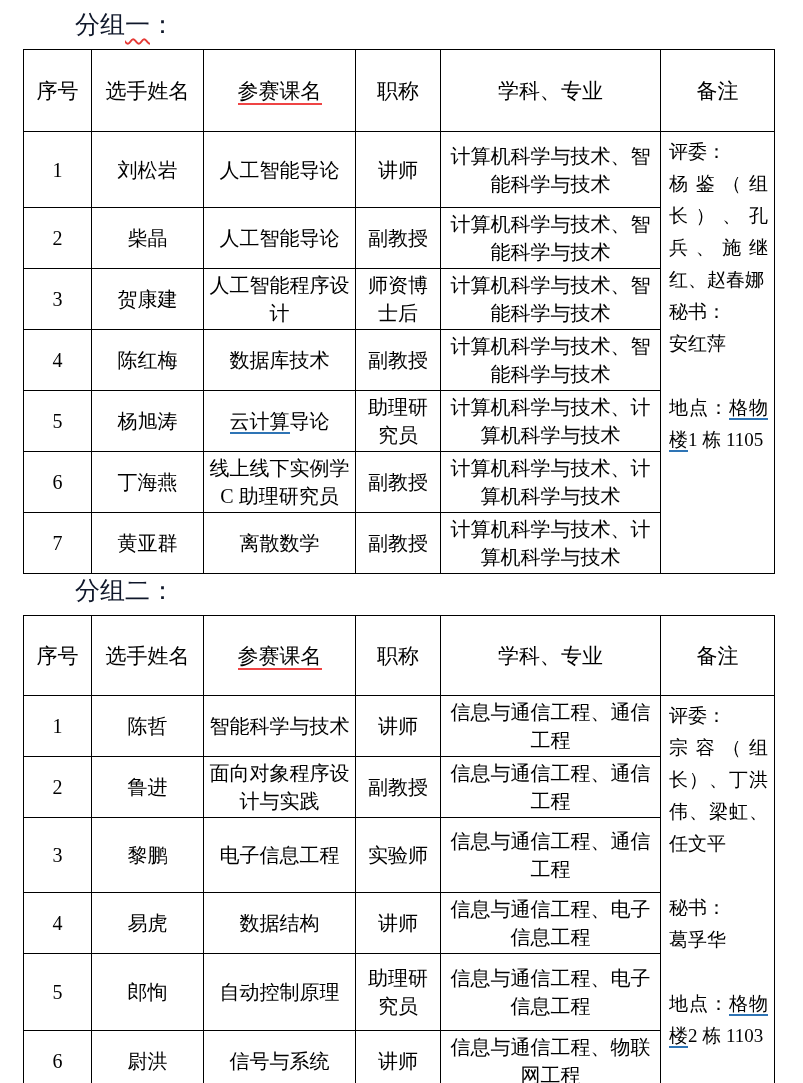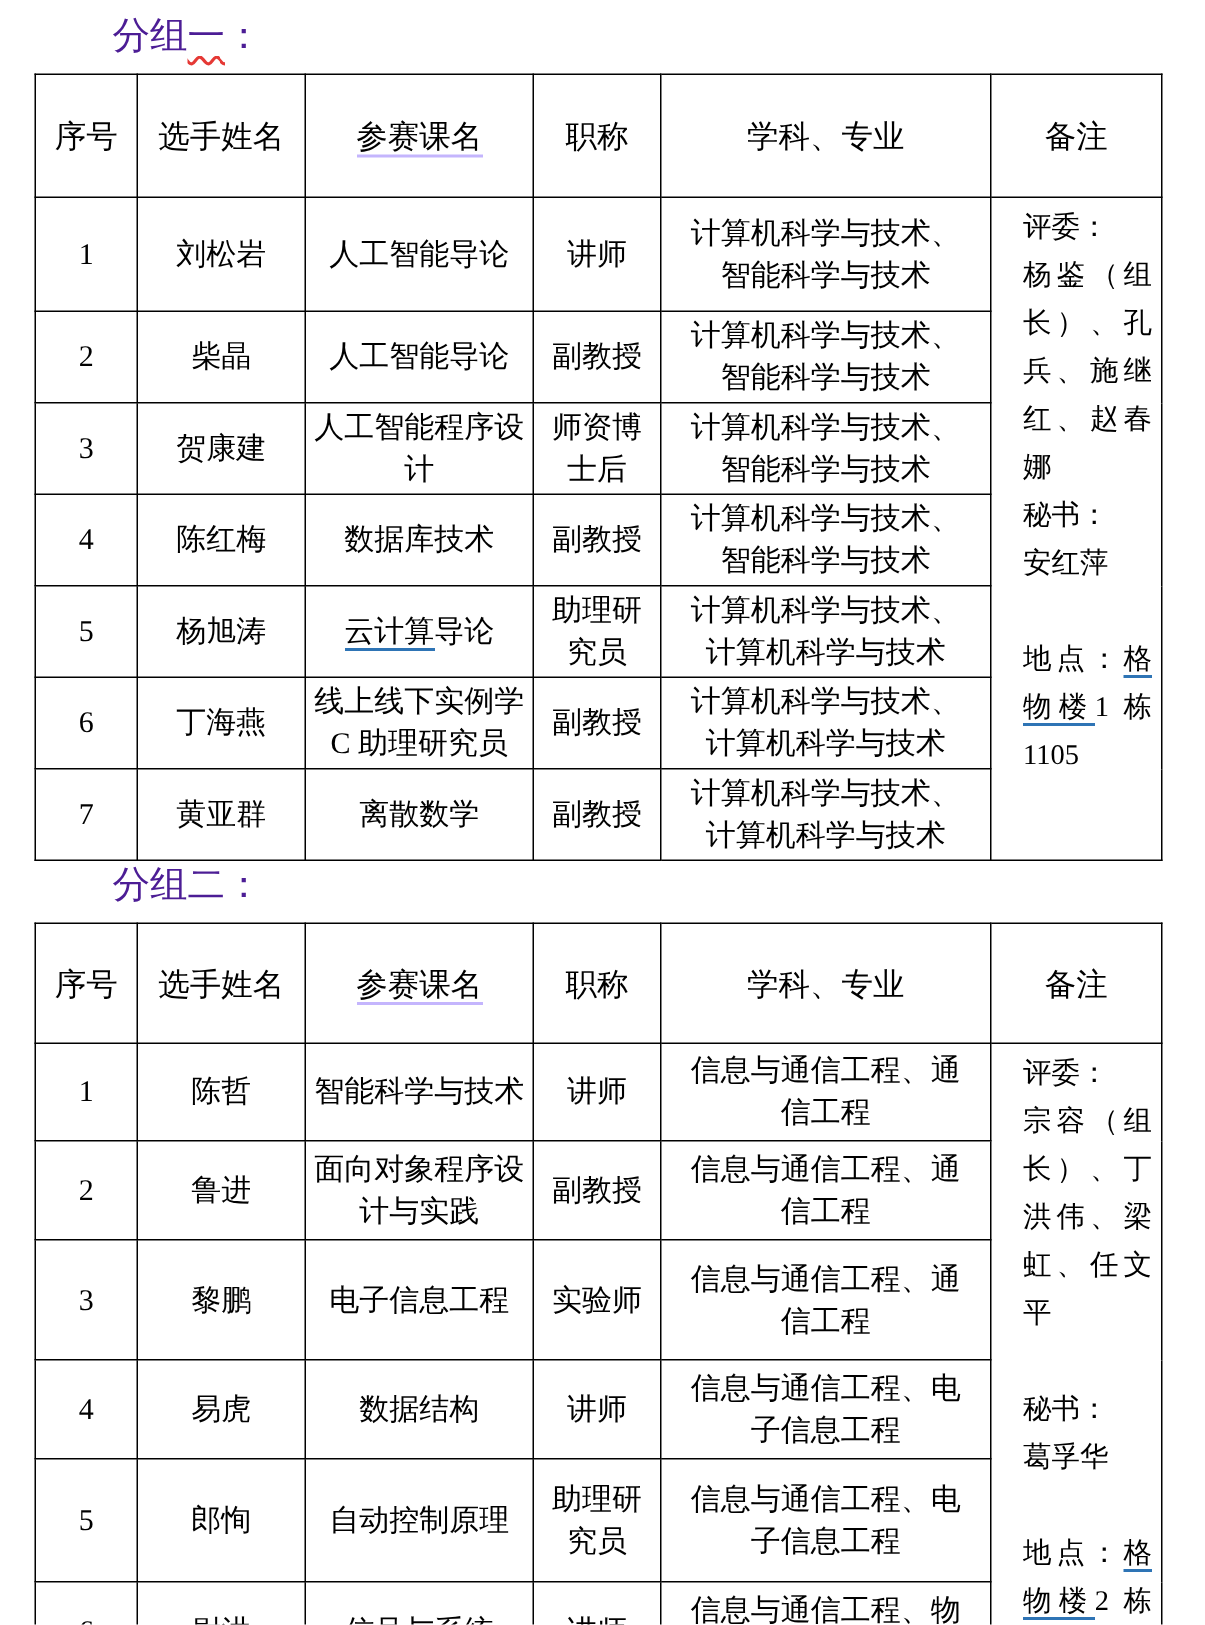--- a/index.html
+++ b/index.html
@@ -3,35 +3,35 @@
 <meta charset="utf-8">
 <style>
   html,body{margin:0;padding:0;background:#fff;}
   body{
     width:803px;height:1083px;
     font-family:"Liberation Serif","DejaVu Serif",serif;
     color:#000;box-sizing:border-box;
     padding:8px 29px 0 23px;
   }
   .group-heading{
-    font-size:25px;font-weight:normal;color:#4c1d95;
+    font-size:25px;font-weight:normal;color:#0f172a;
     margin:2px 0 9px 52px;line-height:30px;
   }
   .group-heading-2{}
   .spell-wave{
     text-decoration:underline wavy #e53935 2px;
     text-underline-offset:5px;
     text-decoration-skip-ink:none;
   }
   table{border-collapse:collapse;table-layout:fixed;width:751px;}
   .group-table-2{margin-top:0;}
   th,td{border:1px solid #000;text-align:center;vertical-align:middle;overflow:hidden;}
   th{font-size:21px;font-weight:normal;padding:2px;}
   td{font-size:20px;line-height:28px;padding:2px 3px;}
-  td.major{font-size:20px;line-height:28px;padding:2px 14px;}
+  td.major{font-size:20px;line-height:28px;padding:2px 4px;}
   td.num{font-size:20px;}
   .col-no{width:68px;}
   .col-name{width:112px;}
   .col-course{width:152px;}
   .col-title{width:85px;}
   .col-major{width:220px;}
   .col-remark{width:114px;}
   
   #table-1 thead tr{height:82px;}
   #table-1 tbody tr:nth-child(1){height:76px;}
@@ -41,30 +41,30 @@
   #table-1 tbody tr:nth-child(7){height:51px;}
   #table-2 thead tr{height:80px;}
   #table-2 tbody tr:nth-child(1){height:54px;}
   #table-2 tbody tr:nth-child(2){height:60px;}
   #table-2 tbody tr:nth-child(3){height:75px;}
   #table-2 tbody tr:nth-child(4){height:58px;}
   #table-2 tbody tr:nth-child(5){height:77px;}
   #table-2 tbody tr:nth-child(6){height:56px;}
   .remark-cell{
     vertical-align:top;text-align:justify;
-    font-size:19px;line-height:32px;padding:4px 6px 4px 21px;
+    font-size:19px;line-height:32px;padding:4px 6px 4px 8px;
   }
   .remark-p{margin:0;}
   .remark-blank{height:32px;}
   .link-underline{
     border-bottom:2px solid #2e74b5;
     padding-bottom:0px;
   }
   .hdr-underline{
-    border-bottom:2px solid #c4b5fd;
+    border-bottom:2px solid #ef4444;
   }
 </style>
 </head>
 <body>
 
 <div>
 
   <h2 class="group-heading"><span>分组</span><span class="spell-wave">一</span><span>：</span></h2>
 
   <table id="table-1">

